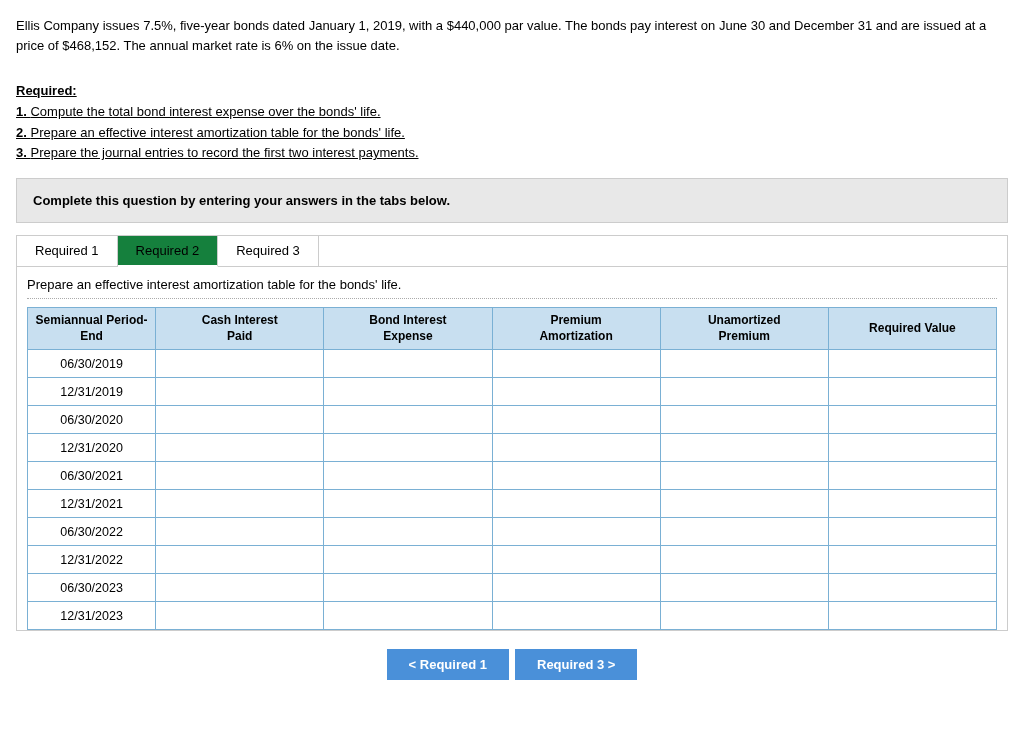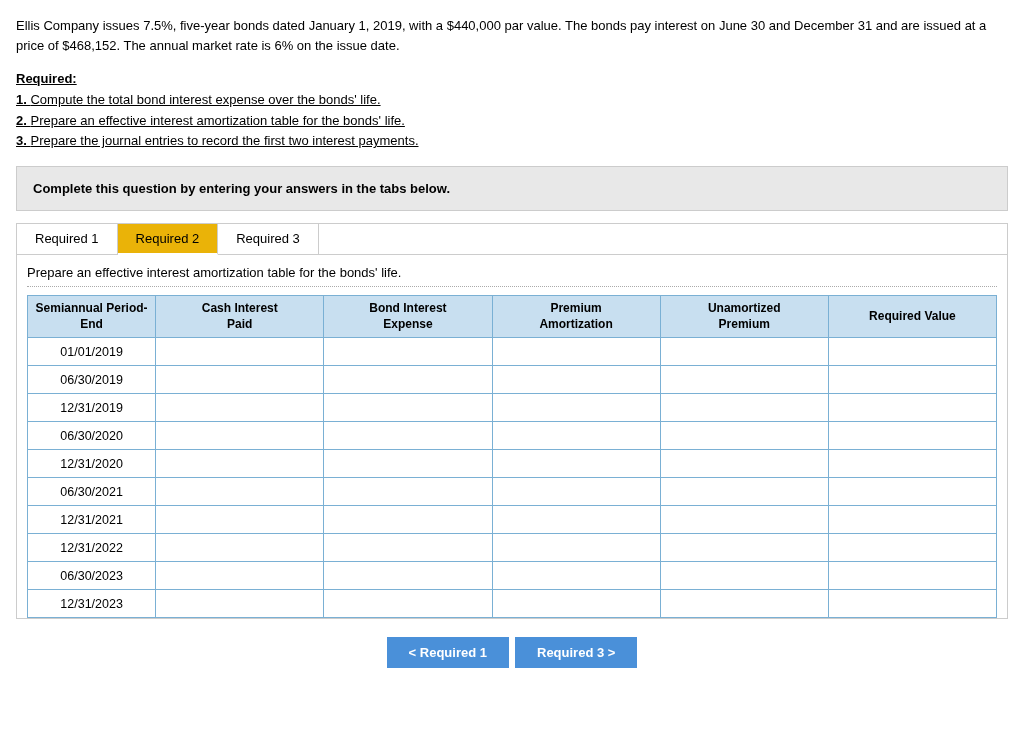--- a/index.html
+++ b/index.html
@@ -7,21 +7,21 @@
       font-family: Arial, sans-serif;
       font-size: 13px;
       background: #fff;
       color: #000;
       padding: 16px;
       width: 1024px;
     }
     .intro-text {
       font-size: 13px;
       line-height: 1.5;
-      margin-bottom: 14px;
+      margin-bottom: 26px;
     }
     .required-section {
       margin-bottom: 14px;
     }
     .required-section p {
       line-height: 1.6;
       text-decoration: underline;
     }
     .required-section .bold {
       font-weight: bold;
@@ -41,21 +41,21 @@
     }
     .tab {
       padding: 7px 18px;
       border-right: 1px solid #ccc;
       cursor: pointer;
       font-size: 13px;
       background: #fff;
       border-bottom: none;
     }
     .tab.active {
-      background: #eab308;
+      background: #15803d;
       font-weight: normal;
       border-bottom: 2px solid #fff;
       margin-bottom: -1px;
     }
     .tab-content {
       padding: 10px 10px 0 10px;
     }
     .tab-description {
       font-size: 13px;
       margin-bottom: 8px;
@@ -153,28 +153,20 @@
         <tr>
           <th>Semiannual Period-<br>End</th>
           <th>Cash Interest<br>Paid</th>
           <th>Bond Interest<br>Expense</th>
           <th>Premium<br>Amortization</th>
           <th>Unamortized<br>Premium</th>
           <th>Required Value</th>
         </tr>
       </thead>
       <tbody id="table-body">
-      <tr>
-            <td class="date-cell">01/01/2019</td>
-            <td style="background: rgb(255, 255, 255);"></td>
-            <td style="background: rgb(255, 255, 255);"></td>
-            <td style="background: rgb(255, 255, 255);"></td>
-            <td style="background: rgb(255, 255, 255);"></td>
-            <td style="background: rgb(255, 255, 255);"></td>
-          </tr>
           <tr>
             <td class="date-cell">06/30/2019</td>
             <td class="input-cell"><input type="text" style=""></td>
             <td class="input-cell"><input type="text" style=""></td>
             <td class="input-cell"><input type="text" style=""></td>
             <td class="input-cell"><input type="text" style=""></td>
             <td class="input-cell"><input type="text" style=""></td>
           </tr>
           <tr>
             <td class="date-cell">12/31/2019</td>
@@ -203,20 +195,28 @@
           <tr>
             <td class="date-cell">06/30/2021</td>
             <td class="input-cell"><input type="text" style=""></td>
             <td class="input-cell"><input type="text" style=""></td>
             <td class="input-cell"><input type="text" style=""></td>
             <td class="input-cell"><input type="text" style=""></td>
             <td class="input-cell"><input type="text" style=""></td>
           </tr>
           <tr>
             <td class="date-cell">12/31/2021</td>
+            <td class="input-cell"><input type="text" style=""></td>
+            <td class="input-cell"><input type="text" style=""></td>
+            <td class="input-cell"><input type="text" style=""></td>
+            <td class="input-cell"><input type="text" style=""></td>
+            <td class="input-cell"><input type="text" style=""></td>
+          </tr>
+          <tr>
+            <td class="date-cell">06/30/2022</td>
             <td class="input-cell"><input type="text" style=""></td>
             <td class="input-cell"><input type="text" style=""></td>
             <td class="input-cell"><input type="text" style=""></td>
             <td class="input-cell"><input type="text" style=""></td>
             <td class="input-cell"><input type="text" style=""></td>
           </tr>
           <tr>
             <td class="date-cell">12/31/2022</td>
             <td class="input-cell"><input type="text" style=""></td>
             <td class="input-cell"><input type="text" style=""></td>

